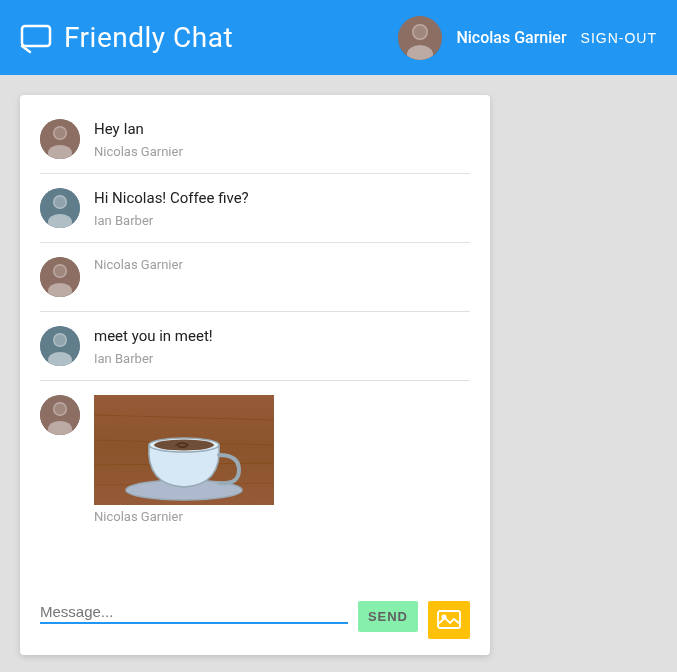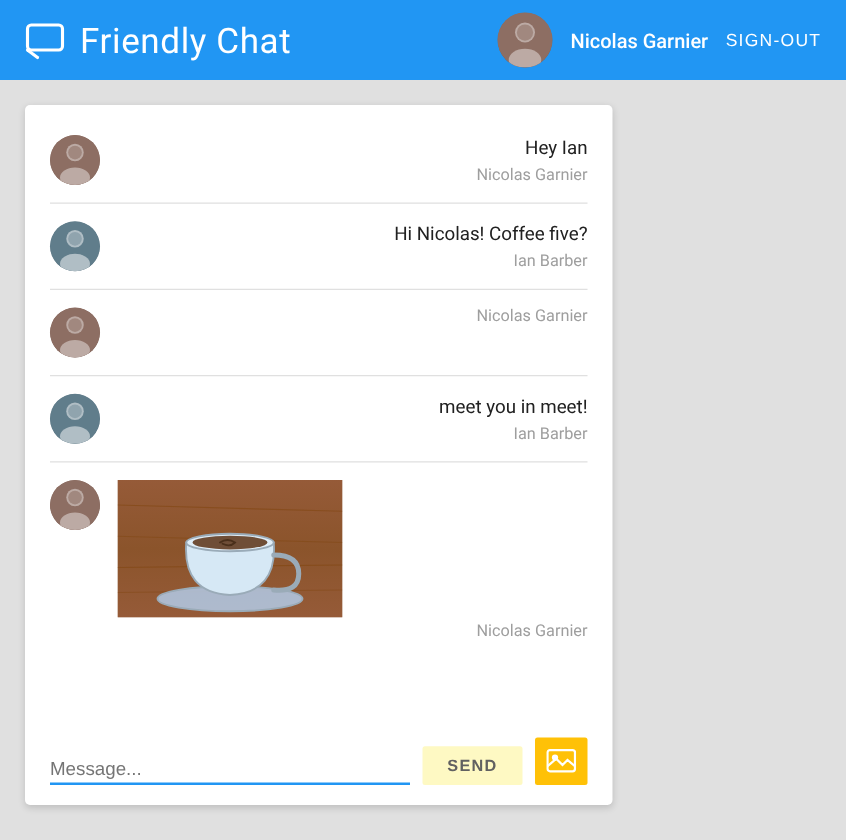--- a/index.html
+++ b/index.html
@@ -7,21 +7,21 @@
       font-family: Roboto, Arial, sans-serif;
       background: #e0e0e0;
       width: 677px;
       height: 672px;
       overflow: hidden;
     }
 
     
     .header {
       background: #2196F3;
-      height: 64px;
+      height: 75px;
       display: flex;
       align-items: center;
       padding: 0 20px;
       justify-content: space-between;
     }
     .header-left {
       display: flex;
       align-items: center;
       gap: 12px;
     }
@@ -115,21 +115,20 @@
       flex-shrink: 0;
       overflow: hidden;
       background: #795548;
     }
 
     .msg-content {
       flex: 1;
       display: flex;
       flex-direction: column;
       gap: 4px;
-      text-align: right;
     }
     .msg-text {
       font-size: 15px;
       color: #212121;
       line-height: 1.4;
     }
     .msg-sender {
       font-size: 13px;
       color: #9E9E9E;
     }
@@ -146,35 +145,35 @@
       border-bottom: 2px solid #2196F3;
       outline: none;
       width: 100%;
       font-size: 15px;
       padding: 2px 0;
       color: #212121;
       background: transparent;
     }
     .input-row {
       display: flex;
-      align-items: flex-end;
+      align-items: flex-start;
       gap: 10px;
       margin-top: 4px;
     }
     .input-row .message-input-wrapper {
       flex: 1;
     }
     .send-btn {
-      background: #fef9c3;
+      background: #86efac;
       border: none;
       color: #616161;
       font-size: 13px;
       font-weight: 700;
       letter-spacing: 1px;
-      padding: 8px 20px;
+      padding: 8px 10px;
       cursor: pointer;
       border-radius: 2px;
       text-transform: uppercase;
     }
     .image-btn {
       background: #FFC107;
       border: none;
       width: 42px;
       height: 38px;
       cursor: pointer;

